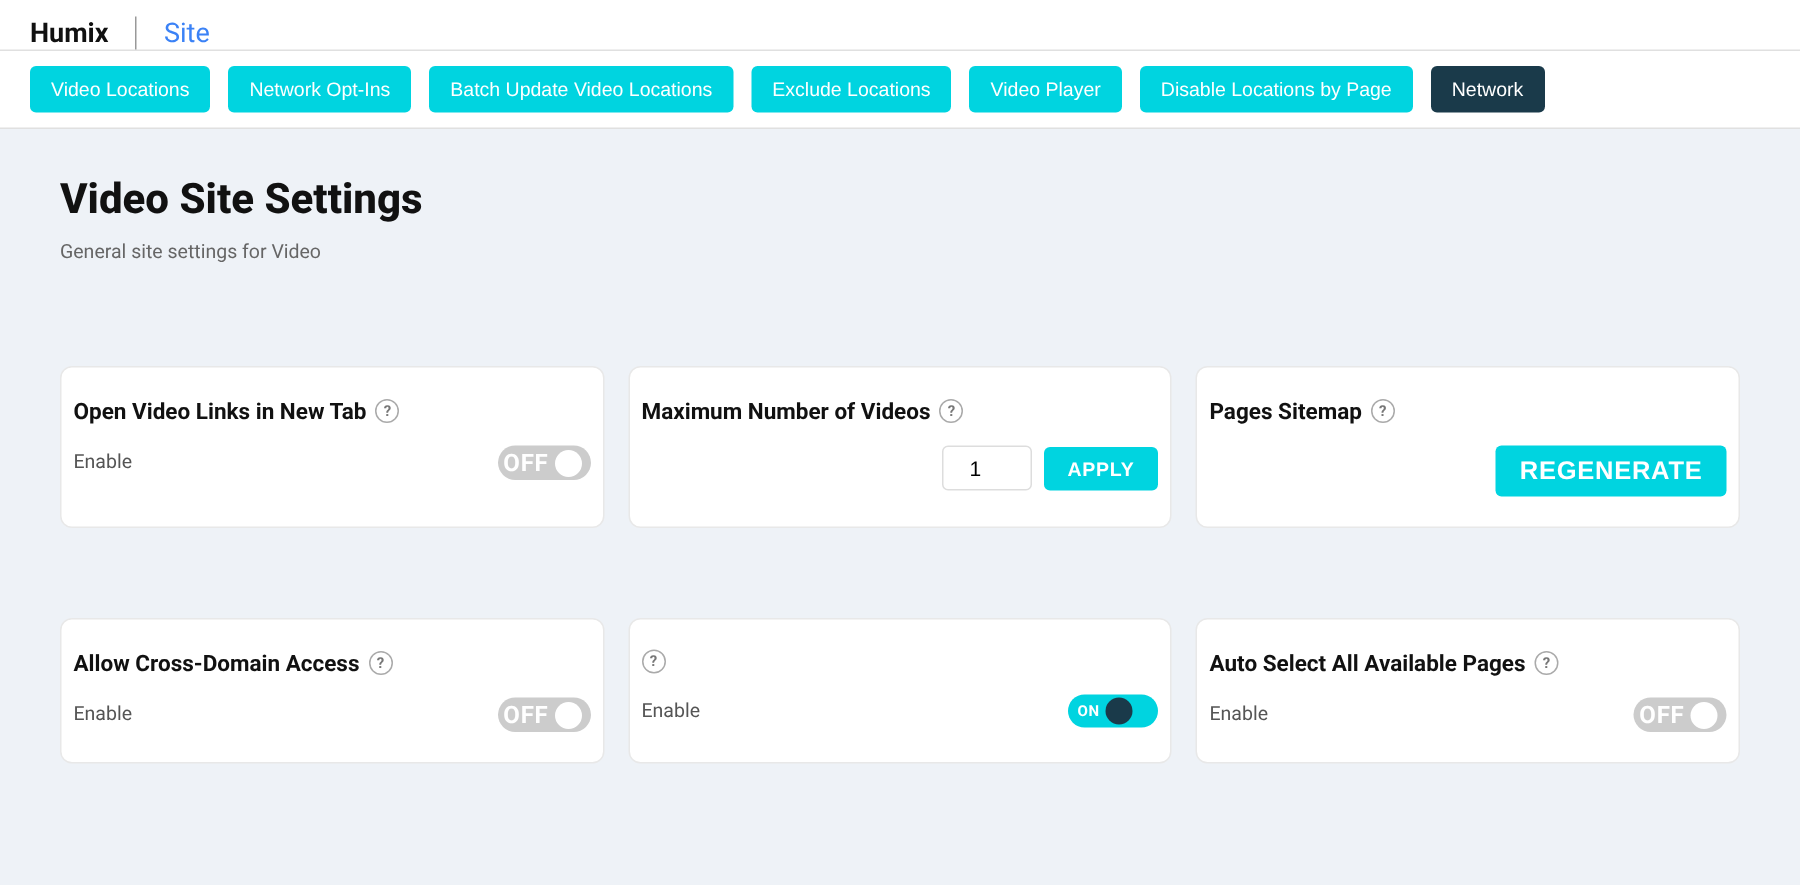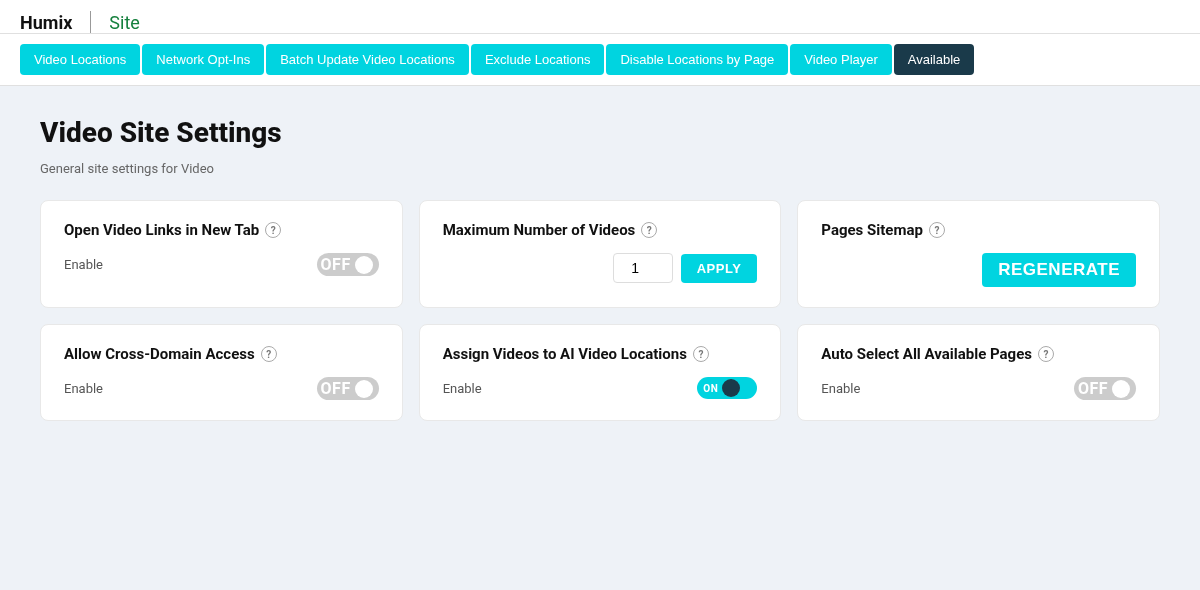--- a/index.html
+++ b/index.html
@@ -29,30 +29,30 @@
     }
     .header-divider {
       width: 1px;
       height: 22px;
       background: #999;
       margin: 0 10px;
     }
     .header-site {
       font-size: 18px;
       font-weight: 400;
-      color: #15803d;
+      color: #3b82f6;
     }
 
     
     .nav-bar {
       background: #fff;
       display: flex;
       align-items: center;
       padding: 10px 20px;
-      gap: 2px;
+      gap: 12px;
       border-bottom: 1px solid #e0e0e0;
     }
     .nav-btn {
       background: #00d4e0;
       color: #fff;
       border: none;
       border-radius: 4px;
       padding: 8px 14px;
       font-size: 13px;
       font-weight: 500;
@@ -85,22 +85,23 @@
     .settings-grid {
       display: grid;
       grid-template-columns: 1fr 1fr 1fr;
       gap: 16px;
     }
 
     
     .setting-card {
       background: #fff;
       border-radius: 8px;
-      padding: 20px 23px;
+      padding: 20px 8px;
       border: 1px solid #e8e8e8;
+      margin-top: 44px;
     }
     .setting-title {
       font-size: 15px;
       font-weight: 700;
       color: #111;
       display: flex;
       align-items: center;
       gap: 6px;
       margin-bottom: 14px;
     }
@@ -234,23 +235,23 @@
     <span class="header-site">Site</span>
   </div>
 </div>
 
 <div class="nav-bar">
 
 <button class="nav-btn">Video Locations</button>
     <button class="nav-btn">Network Opt-Ins</button>
     <button class="nav-btn">Batch Update Video Locations</button>
     <button class="nav-btn">Exclude Locations</button>
+    <button class="nav-btn">Video Player</button>
     <button class="nav-btn">Disable Locations by Page</button>
-    <button class="nav-btn">Video Player</button>
-    <button class="nav-btn active">Available</button>
+    <button class="nav-btn active">Network</button>
   </div>
 
 <div class="main-content">
   <h1 class="page-title">Video Site Settings</h1>
   <p class="page-subtitle">General site settings for Video</p>
 
   <div class="settings-grid">
 
   <div class="setting-card">
         <div class="setting-title">
@@ -292,21 +293,20 @@
         <div class="setting-row">
           <span class="setting-label">Enable</span>
           <div class="toggle-off">
             <span class="toggle-text">OFF</span>
             <div class="toggle-circle"></div>
           </div>
         </div>
       </div>
       <div class="setting-card">
         <div class="setting-title">
-          <span>Assign Videos to AI Video Locations</span>
           <span class="setting-help">?</span>
         </div>
         <div class="setting-row">
           <span class="setting-label">Enable</span>
           <div class="toggle-on">
             <span class="toggle-text">ON</span>
             <div class="toggle-circle"></div>
           </div>
         </div>
       </div>

